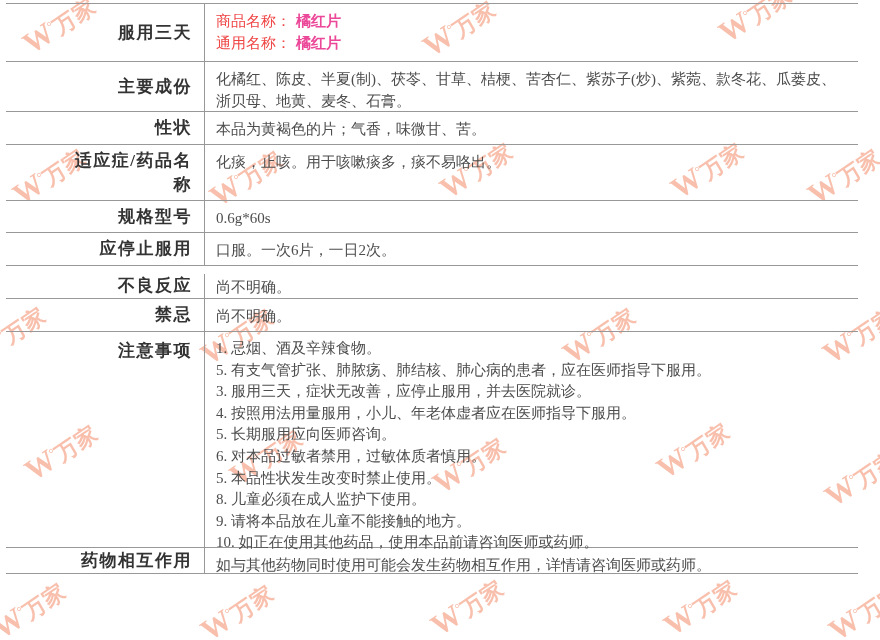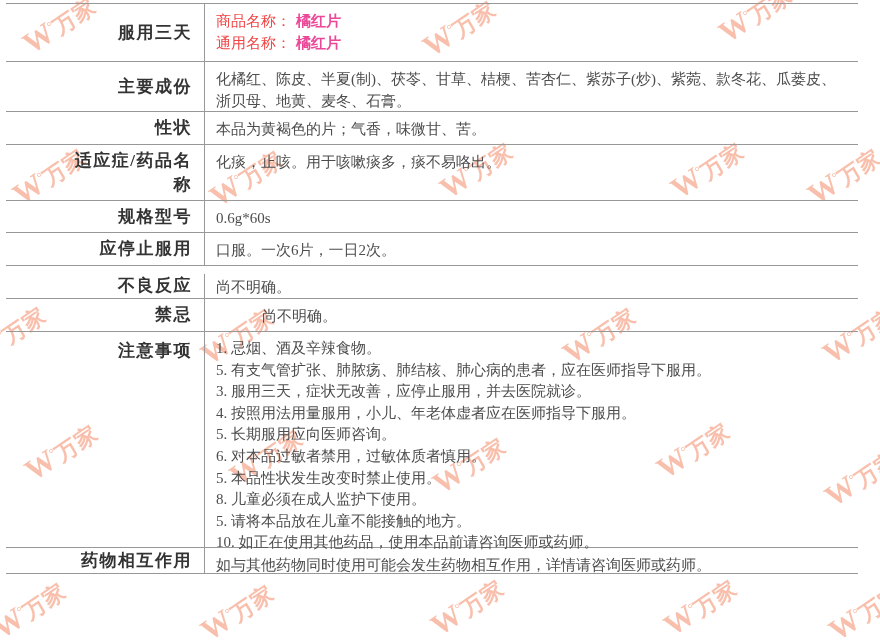--- a/index.html
+++ b/index.html
@@ -112,40 +112,40 @@
           <span class="label-text">应停止服用</span>
         </div>
         <div class="content-cell">口服。一次6片，一日2次。</div>
       </div>
       <div class="row" style="height: 33px; align-items: flex-end;">
         <div class="label-cell">
           <span class="label-text">不良反应</span>
         </div>
         <div class="content-cell">尚不明确。</div>
       </div>
-      <div class="row" style="height: 33px; gap: 46px;">
+      <div class="row" style="height: 33px;">
         <div class="label-cell">
           <span class="label-text">禁忌</span>
         </div>
         <div class="content-cell">尚不明确。</div>
       </div>
       <div class="row" style="height: 216px;">
         <div class="label-cell top">
           <span class="label-text">注意事项</span>
         </div>
         <div class="content-cell">
           <div class="notice-line">1. 忌烟、酒及辛辣食物。</div>
           <div class="notice-line">5. 有支气管扩张、肺脓疡、肺结核、肺心病的患者，应在医师指导下服用。</div>
           <div class="notice-line">3. 服用三天，症状无改善，应停止服用，并去医院就诊。</div>
           <div class="notice-line">4. 按照用法用量服用，小儿、年老体虚者应在医师指导下服用。</div>
           <div class="notice-line">5. 长期服用应向医师咨询。</div>
           <div class="notice-line">6. 对本品过敏者禁用，过敏体质者慎用。</div>
           <div class="notice-line">5. 本品性状发生改变时禁止使用。</div>
           <div class="notice-line">8. 儿童必须在成人监护下使用。</div>
-          <div class="notice-line">5. 请将本品放在儿童不能接触的地方。</div>
+          <div class="notice-line">9. 请将本品放在儿童不能接触的地方。</div>
           <div class="notice-line">10. 如正在使用其他药品，使用本品前请咨询医师或药师。</div>
         </div>
       </div>
       <div class="row" style="height: 26px;">
         <div class="label-cell">
           <span class="label-text">药物相互作用</span>
         </div>
         <div class="content-cell">如与其他药物同时使用可能会发生药物相互作用，详情请咨询医师或药师。</div>
       </div>
     </div>

